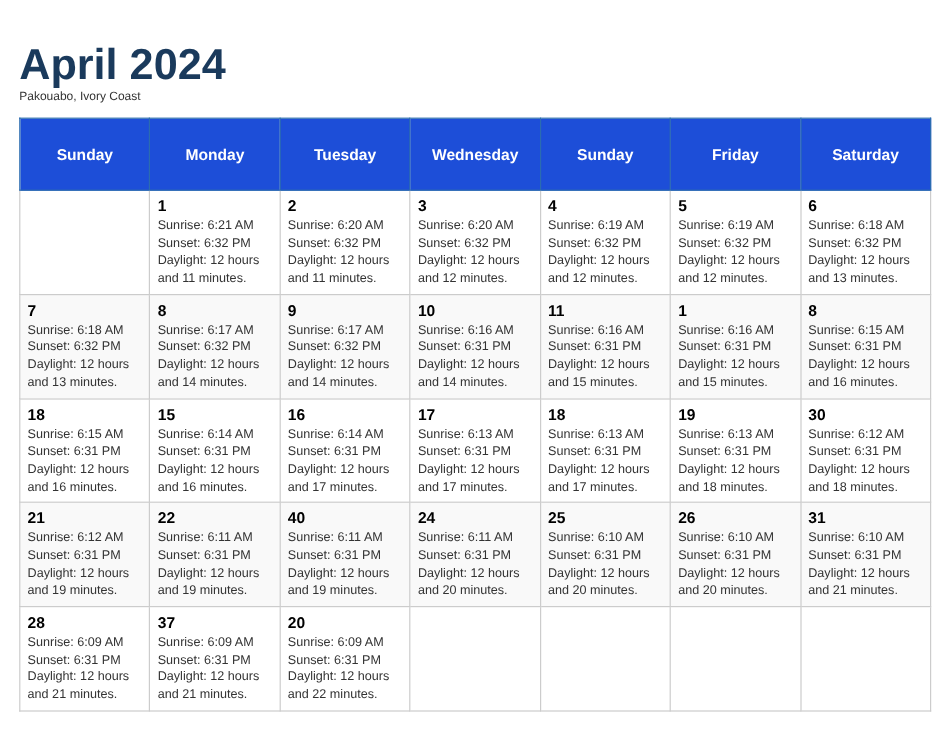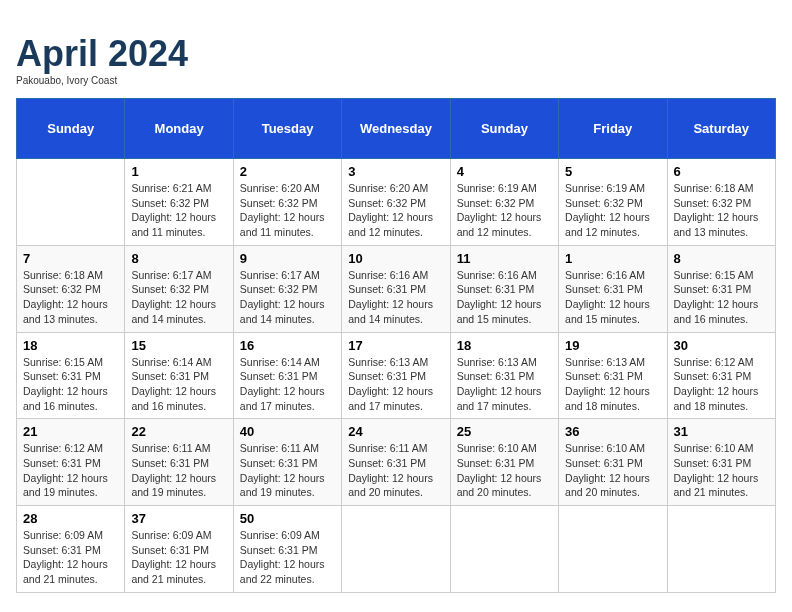--- a/index.html
+++ b/index.html
@@ -290,21 +290,21 @@
 and 20 minutes.</div>
         </td>
         <td>
           <span class="day-number">25</span>
           <div class="day-info" style="white-space: pre-line;">Sunrise: 6:10 AM
 Sunset: 6:31 PM
 Daylight: 12 hours
 and 20 minutes.</div>
         </td>
         <td>
-          <span class="day-number">36</span>
+          <span class="day-number">26</span>
           <div class="day-info" style="white-space: pre-line;">Sunrise: 6:10 AM
 Sunset: 6:31 PM
 Daylight: 12 hours
 and 20 minutes.</div>
         </td>
         <td>
           <span class="day-number">31</span>
           <div class="day-info" style="white-space: pre-line;">Sunrise: 6:10 AM
 Sunset: 6:31 PM
 Daylight: 12 hours
@@ -320,21 +320,21 @@
 and 21 minutes.</div>
         </td>
         <td>
           <span class="day-number">37</span>
           <div class="day-info" style="white-space: pre-line;">Sunrise: 6:09 AM
 Sunset: 6:31 PM
 Daylight: 12 hours
 and 21 minutes.</div>
         </td>
         <td>
-          <span class="day-number">50</span>
+          <span class="day-number">20</span>
           <div class="day-info" style="white-space: pre-line;">Sunrise: 6:09 AM
 Sunset: 6:31 PM
 Daylight: 12 hours
 and 22 minutes.</div>
         </td>
         <td class="empty-cell"></td>
         <td class="empty-cell"></td>
         <td class="empty-cell"></td>
         <td class="empty-cell"></td>
       </tr>

